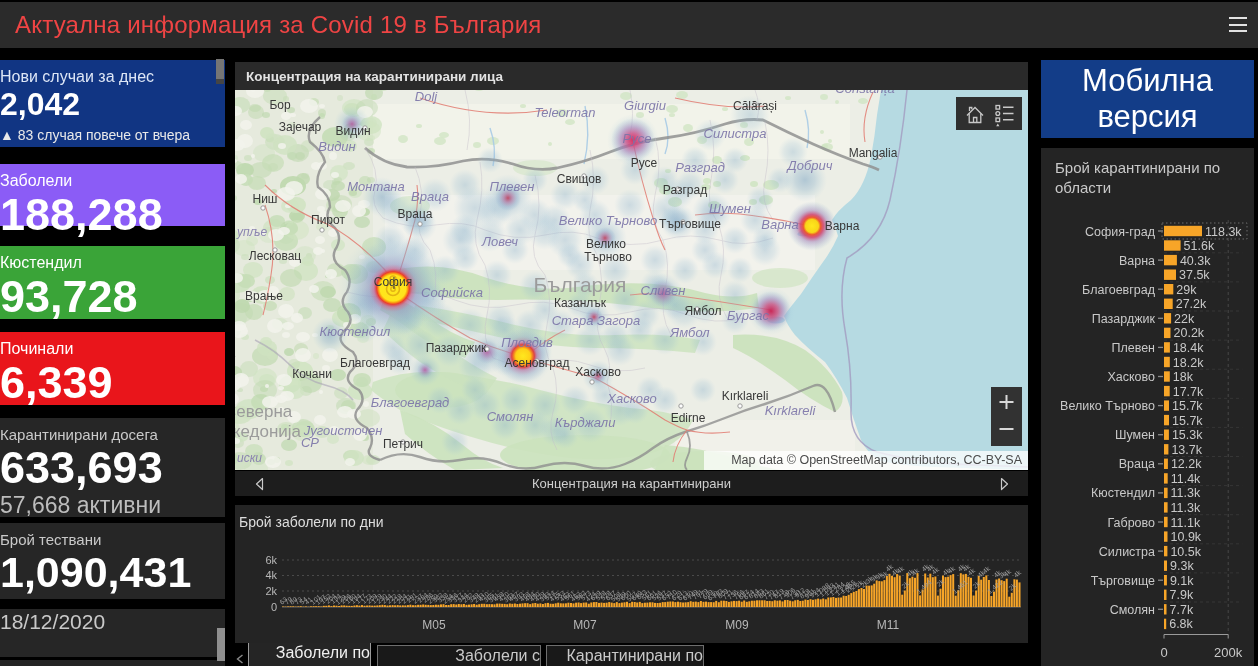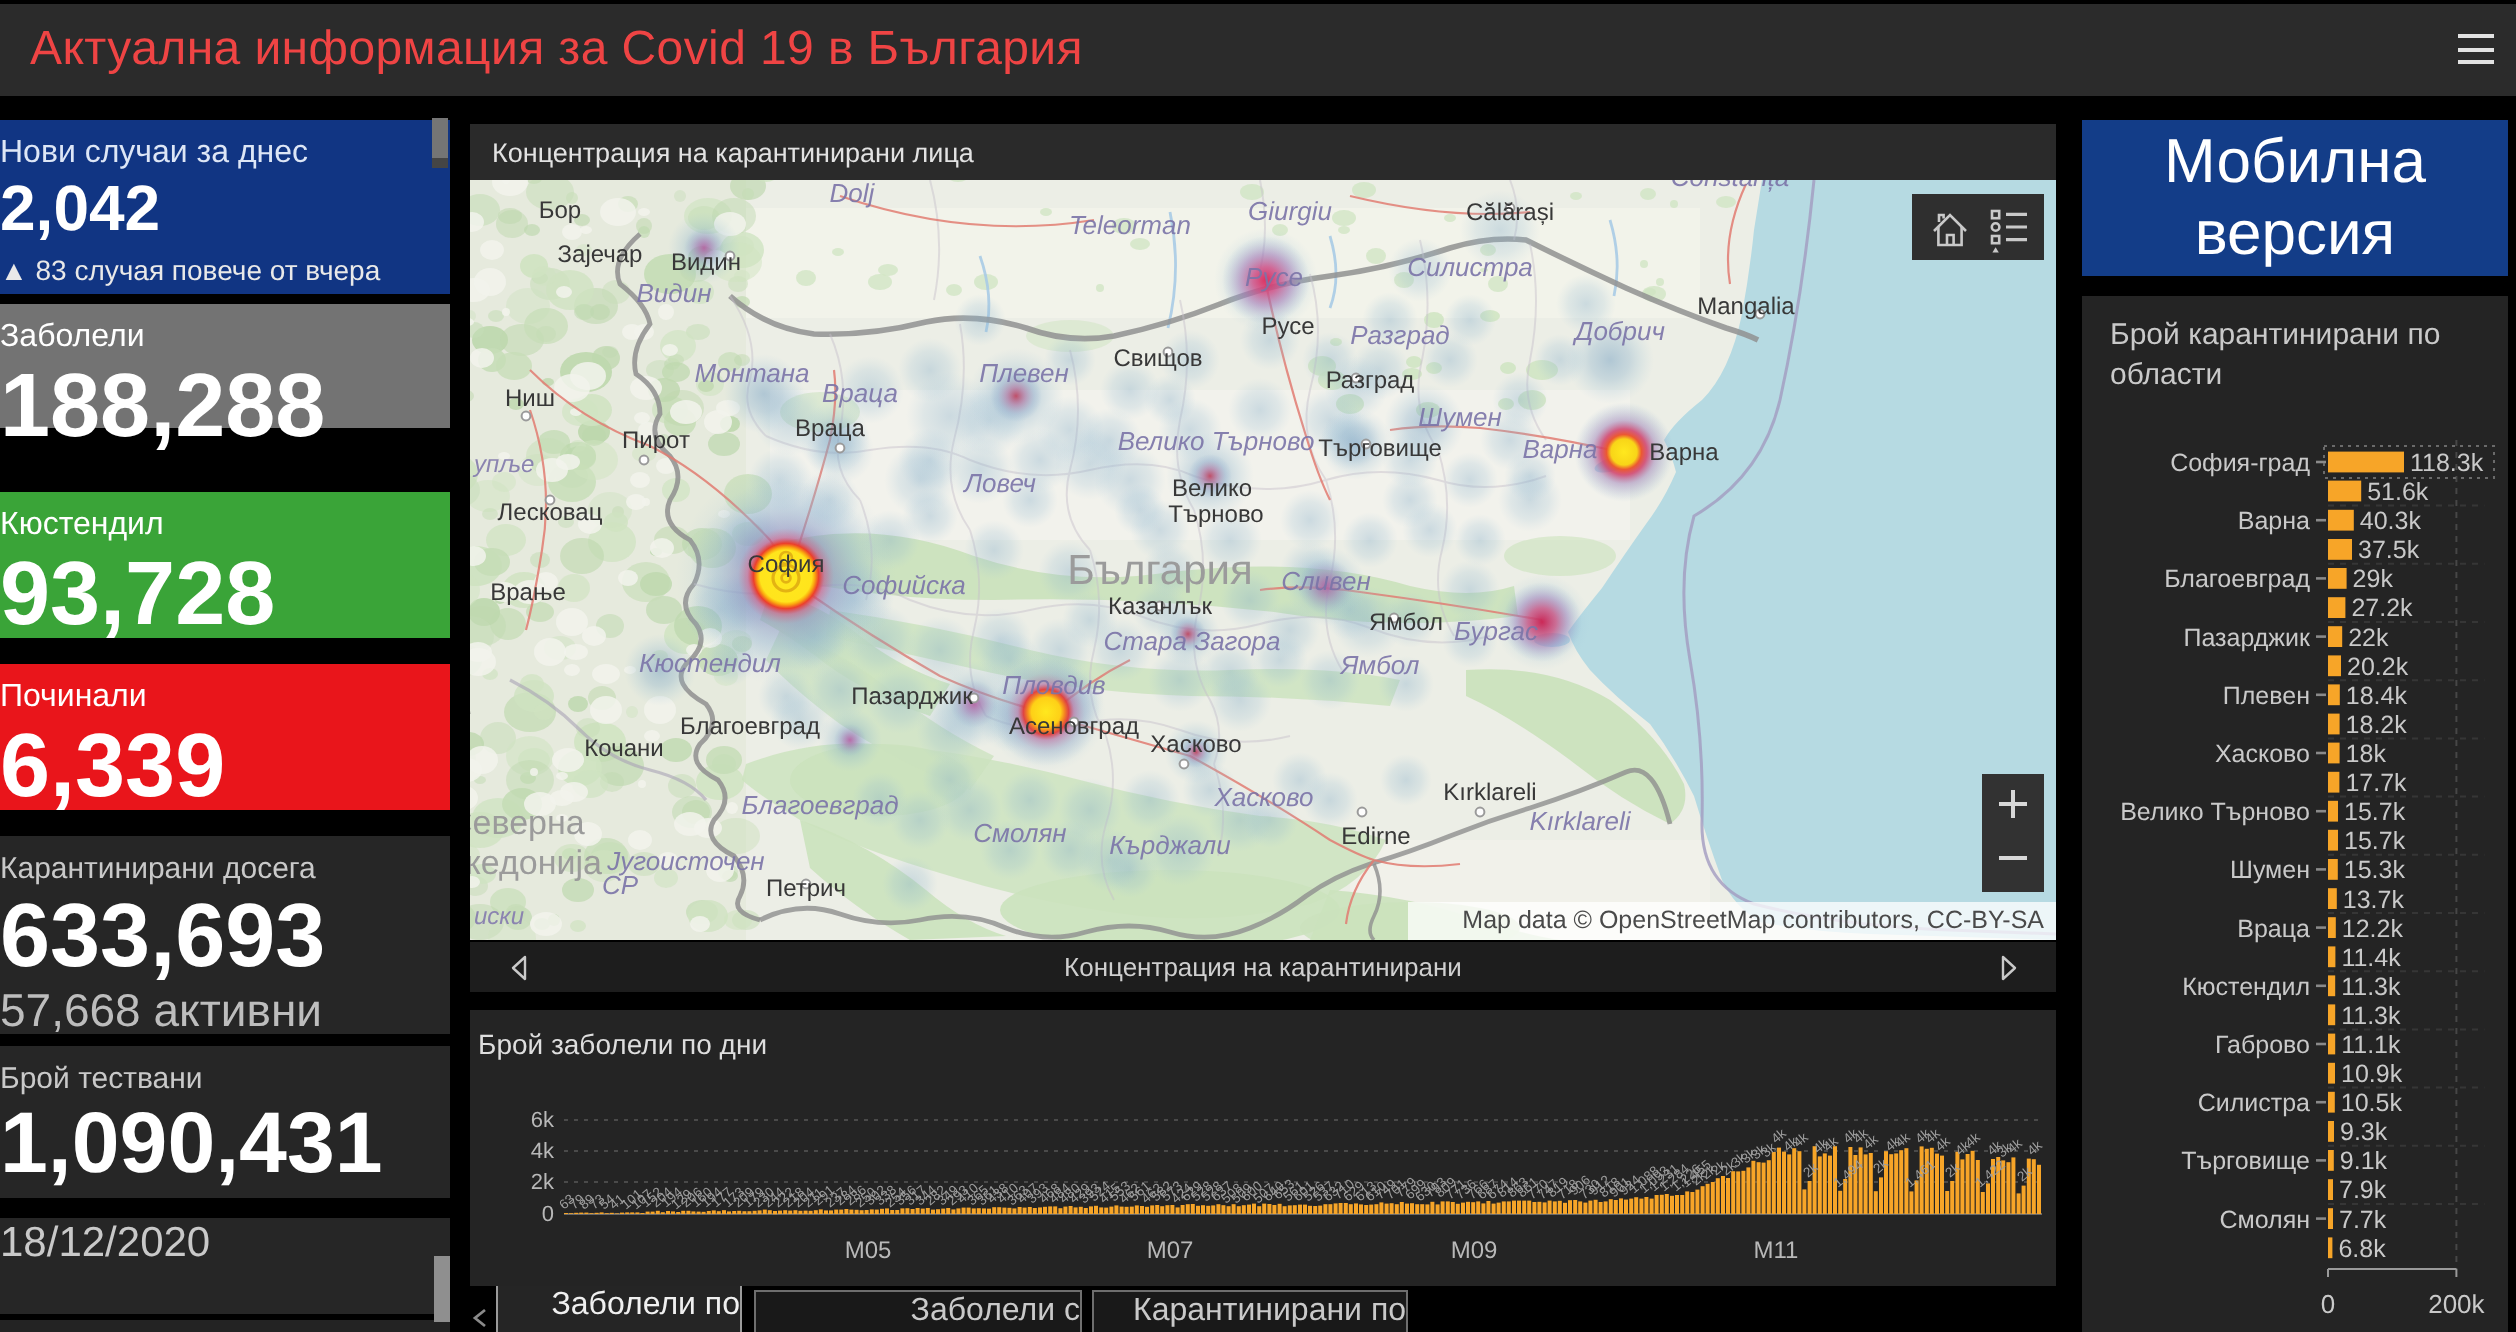--- a/index.html
+++ b/index.html
@@ -8,21 +8,21 @@
 .burger{left:1229px;top:17px;width:18px;height:16px}
 .burger div{height:2px;background:#e2e2e2;margin-bottom:4.5px}
 .card{left:0;width:225px;text-align:left;color:#fff}
 .card .t{font-size:16px;padding-top:8px}
 .card .n{font-weight:700;font-size:45px;line-height:1.12}
 .gray{background:#262626}
 .gray .t{color:#c9c9c9;font-size:15px}
 .sb1{left:216px;top:59px;width:8px;height:20px;background:#757575}
 .sb2{left:216px;top:79px;width:8px;height:5px;background:#454545}
 .sb3{left:217px;top:628px;width:8px;height:33px;background:#8f8f8f}
-.mtitle{left:235px;top:62px;width:793px;height:28px;background:#2a2a2a;color:#e2e2e2;font-size:13.5px;font-weight:400;line-height:29px;padding-left:11px}
+.mtitle{left:235px;top:62px;width:793px;height:28px;background:#2a2a2a;color:#e2e2e2;font-size:13.5px;font-weight:700;line-height:29px;padding-left:11px}
 .map{left:235px;top:90px;width:793px;height:380px;background:#eceee6;overflow:hidden}
 .attr{left:704px;top:451px;width:324px;height:19px;background:rgba(255,255,255,.75);color:#4a4a4a;font-size:12.5px;line-height:19px;text-align:right;padding-right:6px}
 .mapbtns{left:956px;top:97px;width:66px;height:33px;background:#2f2f2f}
 .zoomb{left:991px;top:387px;width:31px;height:59px;background:#323232}
 .caro{left:235px;top:471px;width:793px;height:25px;background:#1d1d1d;color:#cfcfcf;font-size:13px;line-height:25px;text-align:center}
 .chart{left:235px;top:505px;width:793px;height:138px;background:#242424}
 .chart .t{color:#dedede;font-size:14px;padding:9px 0 0 4px}
 .tabs{left:235px;top:643px;width:793px;height:23px}
 .tab{position:absolute;top:2px;height:21px;font-size:16px;line-height:20px;text-align:right;color:#c9c9c9;background:#191919;border:1px solid #6e6e6e;border-bottom:none}
 .tab.act{top:0;height:23px;background:#252525;color:#f0f0f0;border-color:#9a9a9a;border-top:none}
@@ -36,21 +36,21 @@
 <div class="abs burger">
     <div></div>
     <div></div>
     <div></div>
   </div>
 <div class="abs card" style="top:60px;height:87px;background:#113583">
     <div class="t" style="color:#dde6f6;font-size:16px">Нови случаи за днес</div>
     <div class="n" style="font-size:32px;padding-top:1px">2,042</div>
     <div style="font-size:14px;color:#e9e9e9;padding-top:4px">▲ 83 случая повече от вчера</div>
   </div>
-<div class="abs card" style="top:152px;height:62px;background:#737373">
+<div class="abs card" style="top:164px;height:62px;background:#8b5cf6">
     <div class="t">Заболели</div>
     <div class="n">188,288</div>
   </div>
 <div class="abs card" style="top:246px;height:73px;background:#3aa438">
     <div class="t">Кюстендил</div>
     <div class="n">93,728</div>
   </div>
 <div class="abs card" style="top:332px;height:73px;background:#e9151b">
     <div class="t">Починали</div>
     <div class="n">6,339</div>

